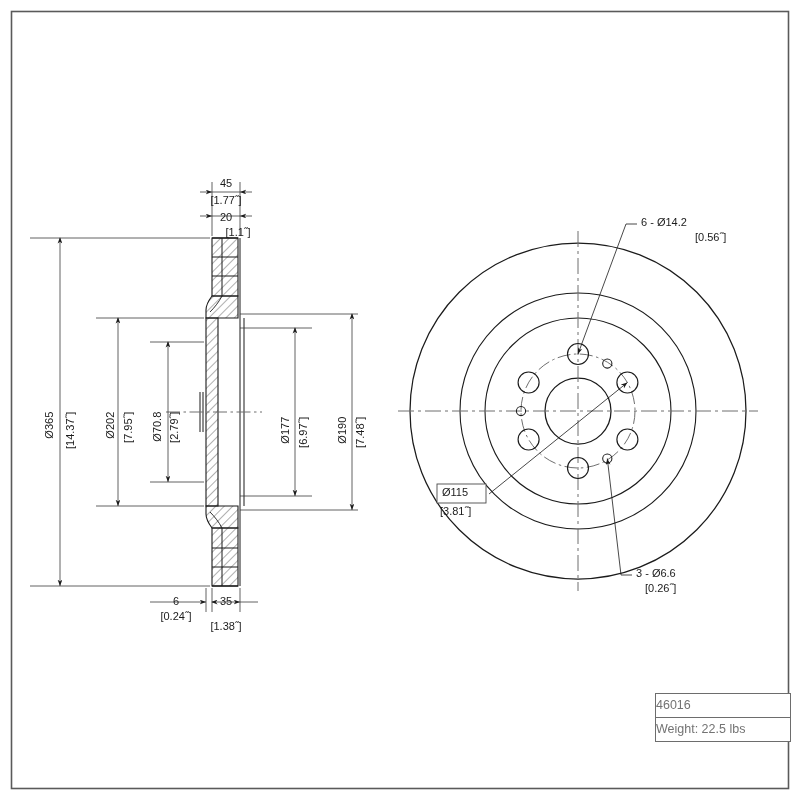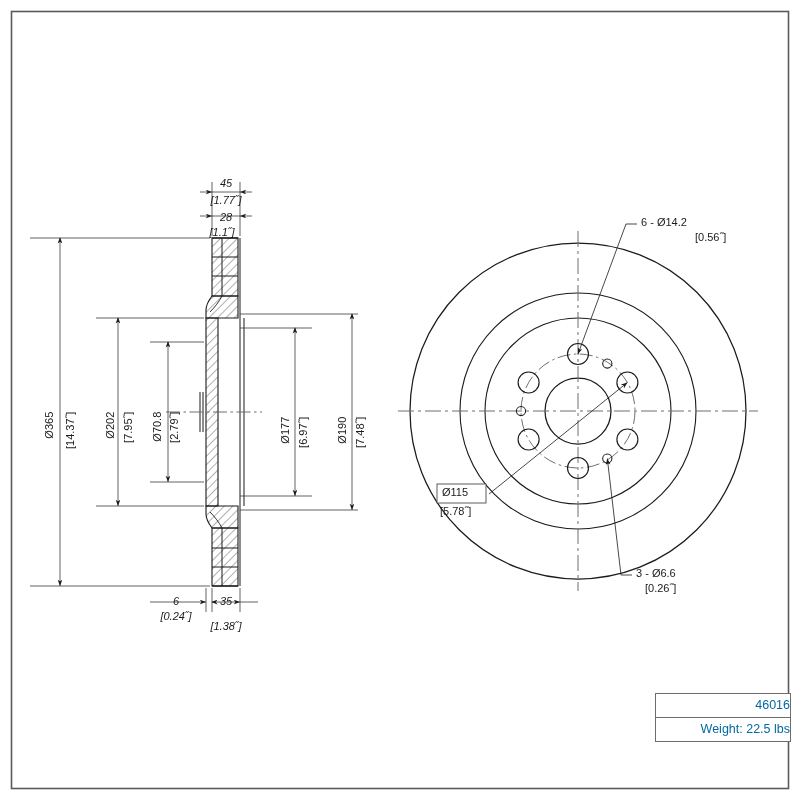--- a/index.html
+++ b/index.html
@@ -2,26 +2,26 @@
 <html><head>
 <meta charset="utf-8">
 <style>
   html,body{margin:0;padding:0;background:#ffffff;}
   body{width:800px;height:800px;overflow:hidden;
        font-family:"Liberation Sans", sans-serif;}
   #sheet{position:relative;width:800px;height:800px;background:#fff;}
   #drawing{position:absolute;left:0;top:0;}
   .htxt{position:absolute;font-family:"Liberation Sans",sans-serif;
         font-size:11px;color:#1b1b1b;white-space:pre;line-height:1.22;}
-  .ctr{transform:translateX(-50%);text-align:left;font-style:italic;}
+  .ctr{transform:translateX(-50%);text-align:left;}
   .vrt{transform-origin:50% 50%;}
   #tblock{position:absolute;left:655px;top:693px;width:134px;
           border:1px solid #6d6d6d;background:#fff;}
-  #tblock .trow{height:23px;line-height:23px;text-align:right;
-                font-size:12.5px;color:#0369a1;
+  #tblock .trow{height:23px;line-height:23px;text-align:left;
+                font-size:12.5px;color:#737373;
                 border-bottom:1px solid #6d6d6d;}
   #tblock .trow:last-child{border-bottom:none;}
 </style>
 </head>
 <body>
 
 <div id="sheet">
 
   <svg id="drawing" width="800" height="800" viewBox="0 0 800 800">
     <defs>
@@ -164,22 +164,22 @@
         <path d="M489,494 L627.4,439.5" marker-end="url(#arrI)" opacity="0"></path>
         <path d="M505,489 L528.6,439.5" marker-end="url(#arrI)" opacity="0"></path>
       </g>
 
       <rect x="437" y="484" width="49" height="19" fill="#fff" stroke="#4a4a4a" stroke-width="0.9"></rect>
     </g>
   </svg>
 
   <div class="htxt ctr" style="left:226px;top:177px;">45</div>
   <div class="htxt ctr" style="left:226px;top:194px;">[1.77˝]</div>
-  <div class="htxt ctr" style="left:226px;top:211px;">28</div>
-  <div class="htxt ctr" style="left:222px;top:226px;">[1.1˝]</div>
+  <div class="htxt ctr" style="left:226px;top:211px;">20</div>
+  <div class="htxt ctr" style="left:238px;top:226px;">[1.1˝]</div>
 
   <div class="htxt vrt" style="left:36px;top:405px;transform:rotate(-90deg) translateX(-50%);">Ø365</div>
   <div class="htxt vrt" style="left:52px;top:405px;transform:rotate(-90deg) translateX(-50%);">[14.37˝]</div>
 
   <div class="htxt vrt" style="left:97px;top:405px;transform:rotate(-90deg) translateX(-50%);">Ø202</div>
   <div class="htxt vrt" style="left:113px;top:405px;transform:rotate(-90deg) translateX(-50%);">[7.95˝]</div>
 
   <div class="htxt vrt" style="left:143px;top:405px;transform:rotate(-90deg) translateX(-50%);">Ø70.8</div>
   <div class="htxt vrt" style="left:159px;top:405px;transform:rotate(-90deg) translateX(-50%);">[2.79˝]</div>
 
@@ -194,20 +194,20 @@
   <div class="htxt ctr" style="left:226px;top:595px;">35</div>
   <div class="htxt ctr" style="left:226px;top:610px;margin-top:10px;">[1.38˝]</div>
 
   <div class="htxt" style="left:641px;top:216px;">6 - Ø14.2</div>
   <div class="htxt" style="left:650px;top:231px;padding-left:45px;">[0.56˝]</div>
 
   <div class="htxt" style="left:636px;top:567px;">3 - Ø6.6</div>
   <div class="htxt" style="left:645px;top:582px;">[0.26˝]</div>
 
   <div class="htxt" style="left:442px;top:486px;">Ø115</div>
-  <div class="htxt" style="left:440px;top:505px;">[5.78˝]</div>
+  <div class="htxt" style="left:440px;top:505px;">[3.81˝]</div>
 
   <div id="tblock">
     <div class="trow">46016</div>
     <div class="trow">Weight: 22.5 lbs</div>
   </div>
 
 </div>
 
 </body></html>

